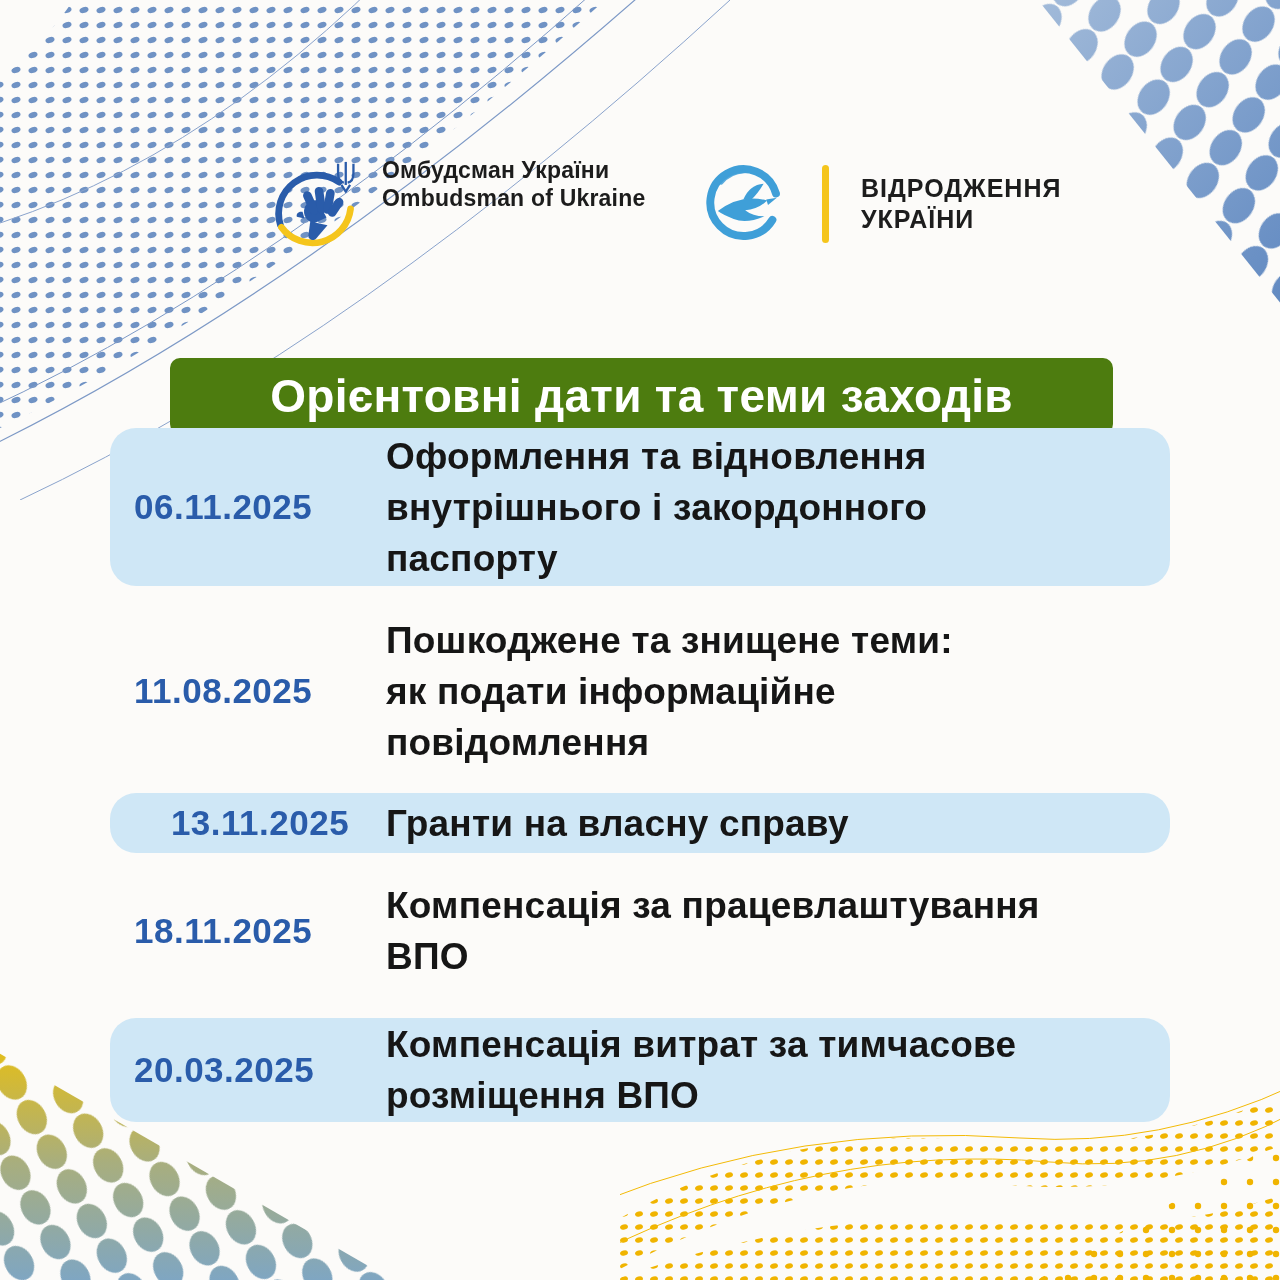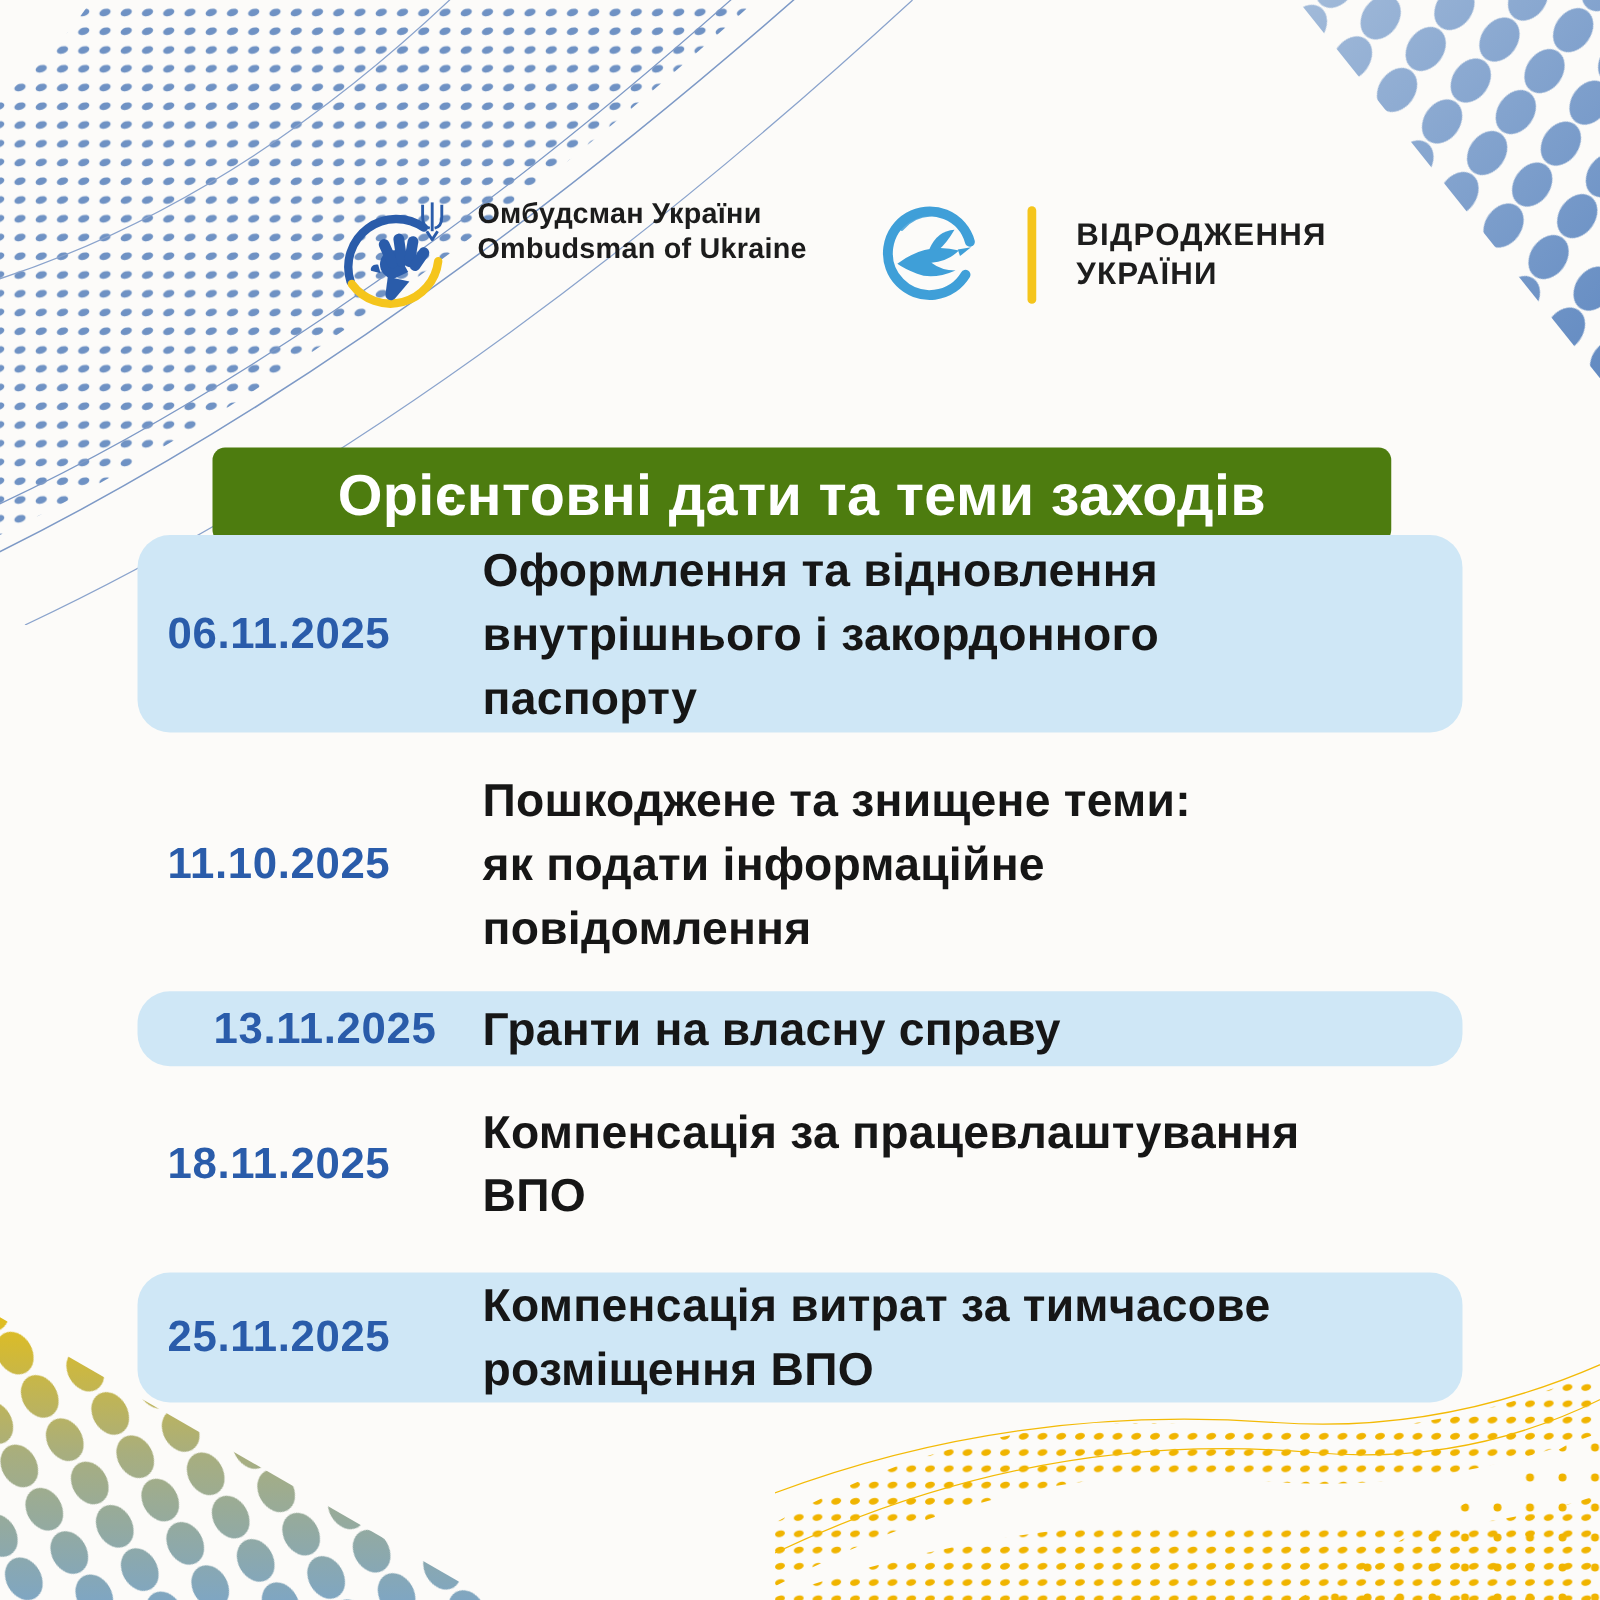--- a/index.html
+++ b/index.html
@@ -178,21 +178,21 @@
   <div class="row row-1 hl">
     <div class="date">06.11.2025</div>
     <div class="topic">
       <div>Оформлення та відновлення</div>
       <div>внутрішнього і закордонного</div>
       <div>паспорту</div>
     </div>
   </div>
 
   <div class="row row-2">
-    <div class="date">11.10.2025</div>
+    <div class="date">11.08.2025</div>
     <div class="topic">
       <div>Пошкоджене та знищене теми:</div>
       <div>як подати інформаційне</div>
       <div>повідомлення</div>
     </div>
   </div>
 
   <div class="row row-3 hl">
     <div class="date">13.11.2025</div>
     <div class="topic">
@@ -202,20 +202,20 @@
 
   <div class="row row-4">
     <div class="date">18.11.2025</div>
     <div class="topic">
       <div>Компенсація за працевлаштування</div>
       <div>ВПО</div>
     </div>
   </div>
 
   <div class="row row-5 hl">
-    <div class="date">25.11.2025</div>
+    <div class="date">20.03.2025</div>
     <div class="topic">
       <div>Компенсація витрат за тимчасове</div>
       <div>розміщення ВПО</div>
     </div>
   </div>
 
 </div>
 
 </body></html>

